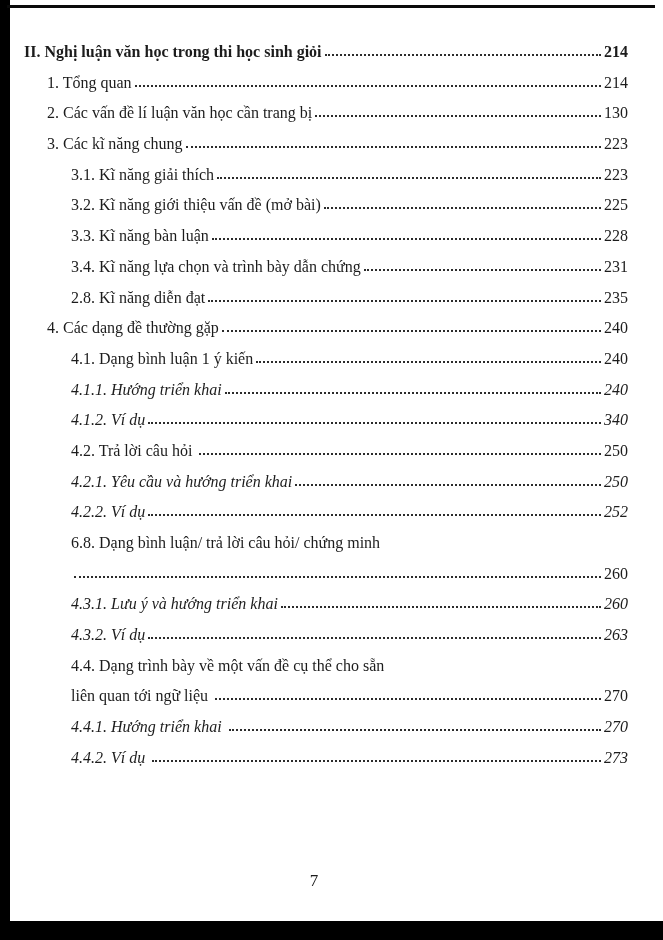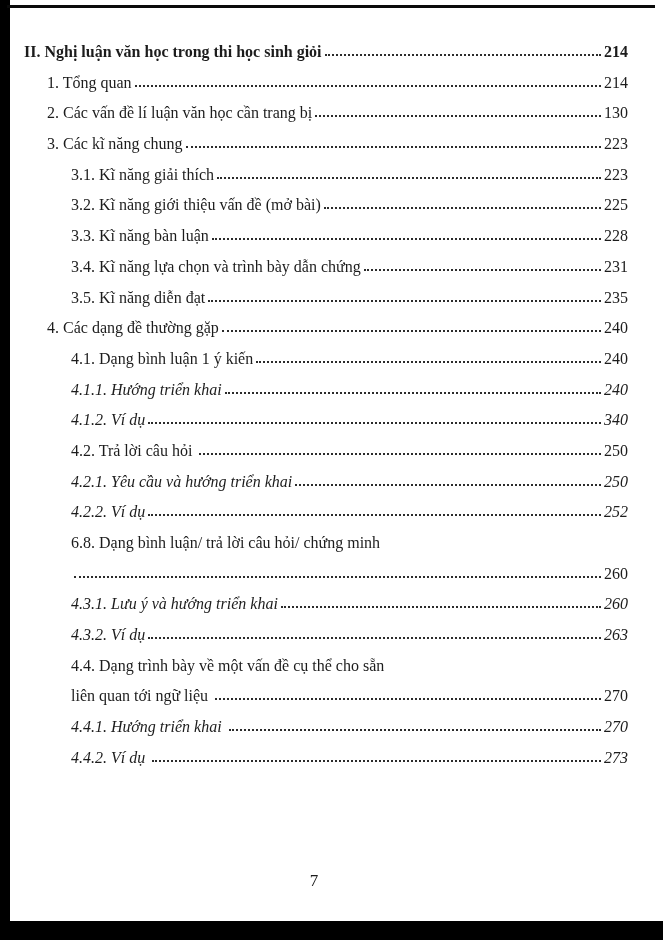--- a/index.html
+++ b/index.html
@@ -90,21 +90,21 @@
     <span class="label">3.3. Kĩ năng bàn luận</span>
     <span class="leader"></span>
     <span class="page-no">228</span>
   </div>
     <div class="row ind2">
     <span class="label">3.4. Kĩ năng lựa chọn và trình bày dẫn chứng</span>
     <span class="leader"></span>
     <span class="page-no">231</span>
   </div>
     <div class="row ind2">
-    <span class="label">3.5. Kĩ năng diễn đạt</span>
+    <span class="label">2.8. Kĩ năng diễn đạt</span>
     <span class="leader"></span>
     <span class="page-no">235</span>
   </div>
     <div class="row ind1">
     <span class="label">4. Các dạng đề thường gặp</span>
     <span class="leader"></span>
     <span class="page-no">240</span>
   </div>
     <div class="row ind2">
     <span class="label">4.1. Dạng bình luận 1 ý kiến</span>

